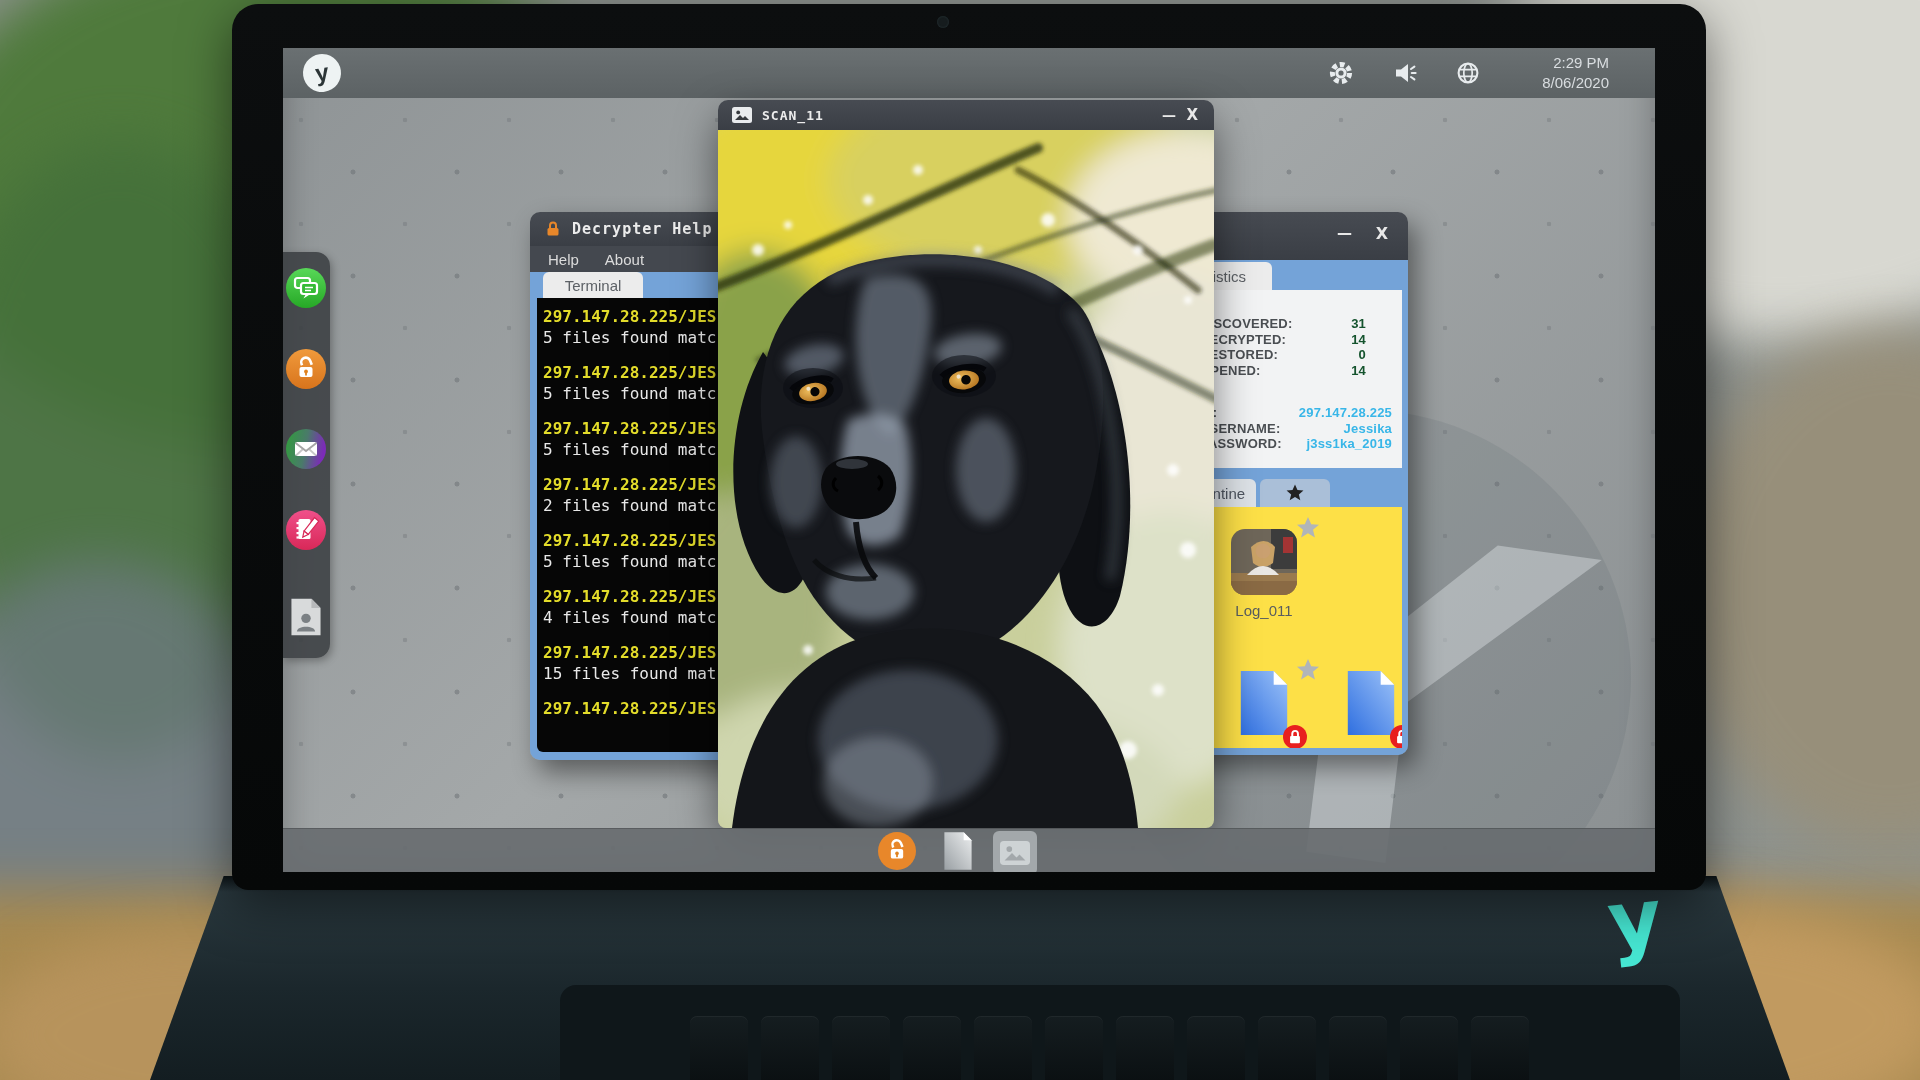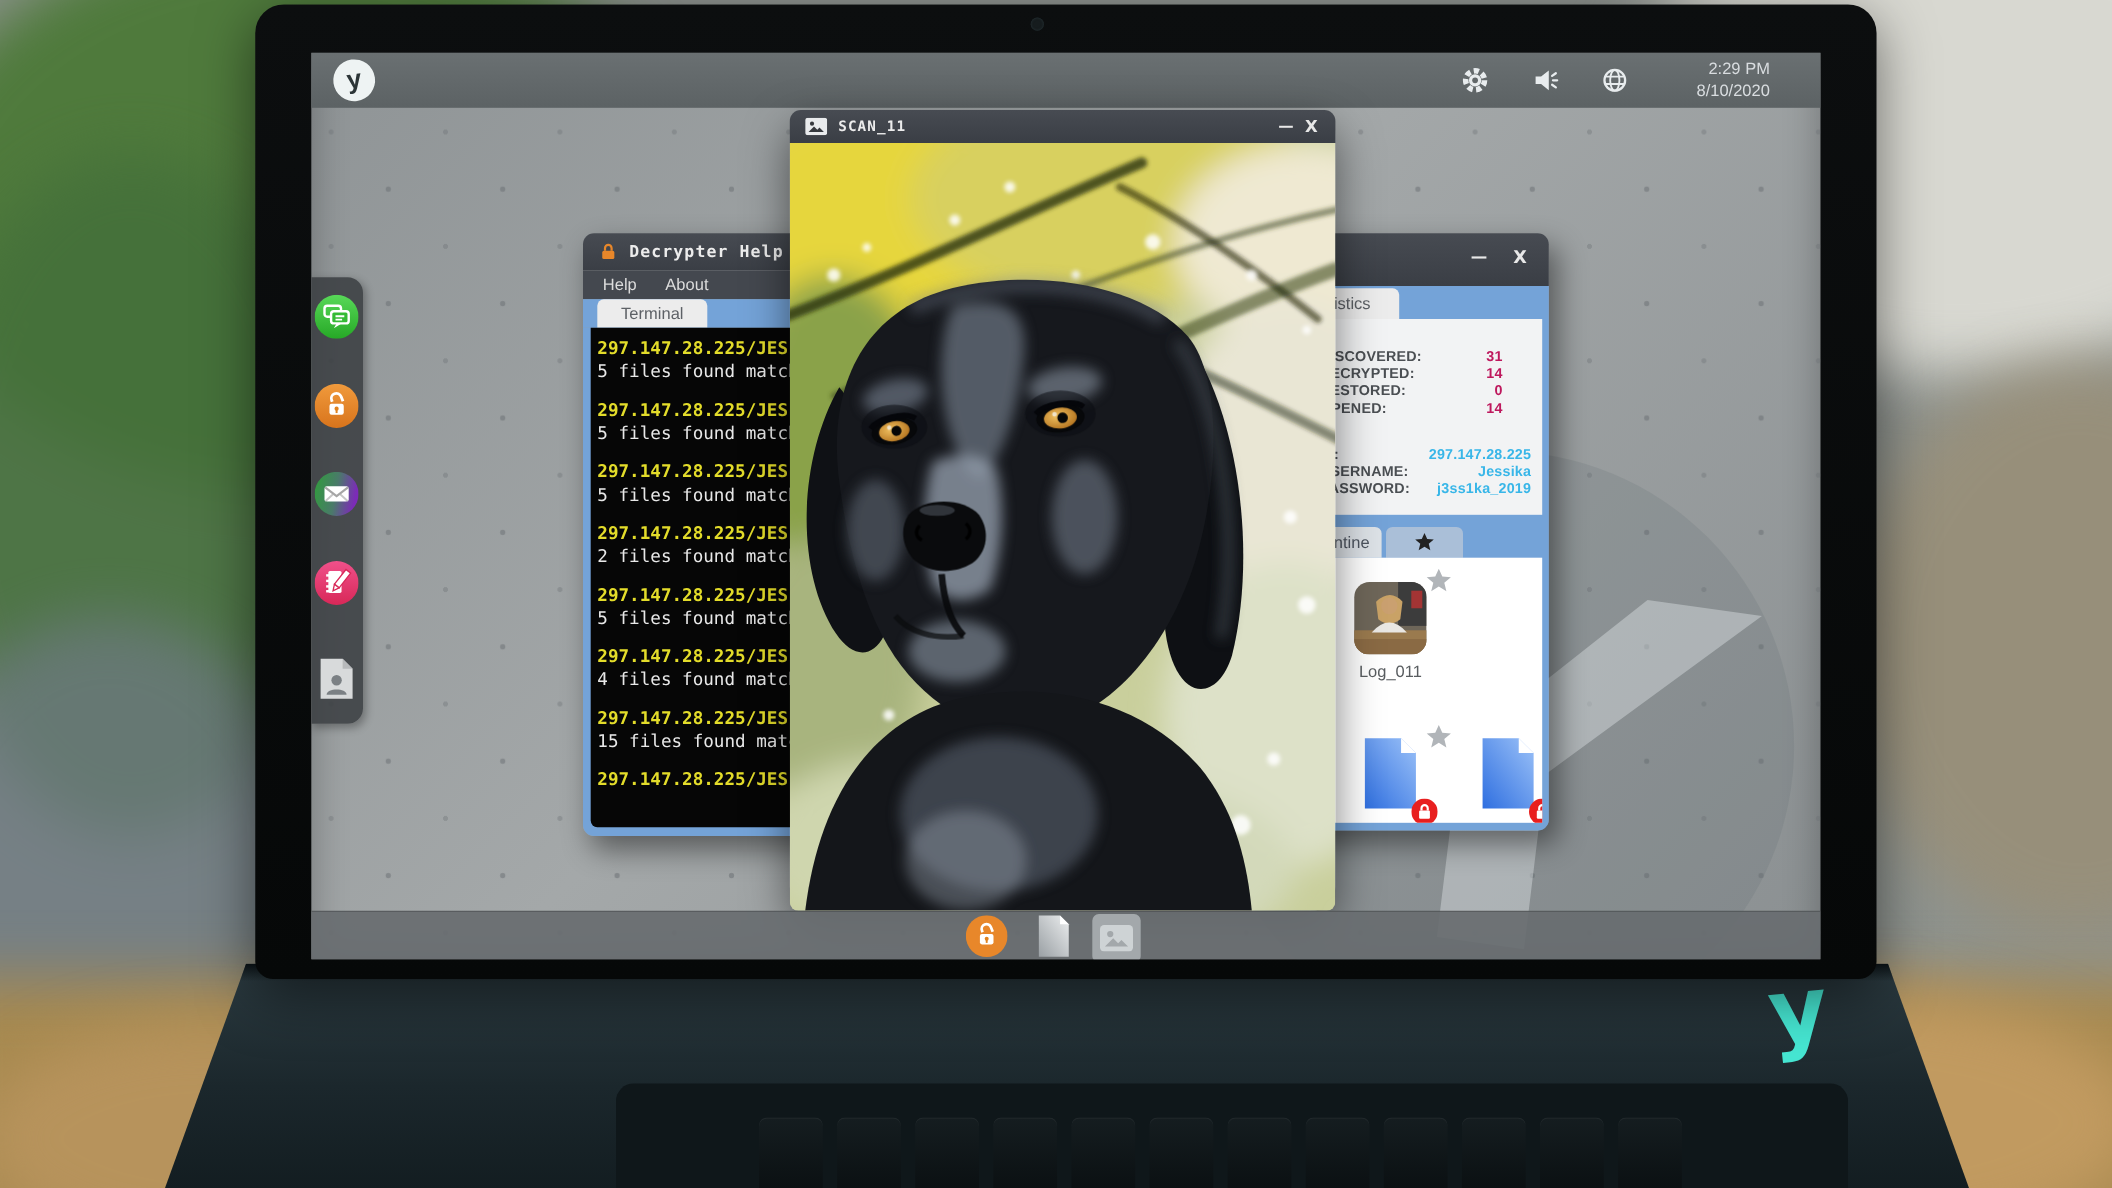--- a/index.html
+++ b/index.html
@@ -76,25 +76,25 @@
 
   
   .win-files{left:869px;top:164px;width:256px;height:543px;z-index:12;}
   .f-title{height:48px;border-radius:10px 10px 0 0;position:relative;}
   .f-body{position:absolute;left:0;top:48px;right:0;bottom:0;background:#74a3d8;
     border-radius:0 0 10px 10px;padding:0 6px 7px 6px;box-sizing:border-box;display:flex;flex-direction:column;}
   .f-tabs{height:30px;position:relative;flex:none;}
   .stats-panel{background:#f2f3f4;height:178px;flex:none;padding:26px 10px 0 42px;box-sizing:border-box;}
   .stat-row{display:flex;justify-content:space-between;font-size:13px;font-weight:bold;
     line-height:15.5px;color:#4b4f53;letter-spacing:.2px;}
-  .stat-val{color:#be185d;margin-right:26px;}
+  .stat-val{color:#14532d;margin-right:26px;}
   .cred-val{color:#38b6e8;}
   .gap28{height:27px;}
   .f-gap{height:9px;flex:none;}
-  .files-panel{background:#ffffff;flex:1;position:relative;overflow:hidden;}
+  .files-panel{background:#fde047;flex:1;position:relative;overflow:hidden;}
   .file-cell{position:absolute;width:110px;text-align:center;}
   .file-label{font-size:15px;line-height:19px;color:#595d60;margin-top:6px;}
   .star{position:absolute;width:26px;height:26px;}
   .lockbadge{position:absolute;width:24px;height:24px;}
   .thumb{position:relative;width:66px;height:66px;border-radius:14px;overflow:hidden;margin:0 auto;}
 
   
   .win-img{left:435px;top:52px;width:496px;height:728px;z-index:20;border-radius:22px;
     box-shadow:0 16px 40px rgba(0,0,0,.5);}
   .img-title{height:30px;border-radius:10px 10px 0 0;}
@@ -165,21 +165,21 @@
         <path d="M20,10 L23.4,7.6 M20.8,14 L24.6,14 M20,18 L23.4,20.4" stroke="#e8ecee" stroke-width="2.1" stroke-linecap="round"></path>
       </svg>
       <svg class="tb-icon" style="left:1171px" viewBox="0 0 28 28">
         <circle cx="14" cy="14" r="9.4" fill="none" stroke="#e8ecee" stroke-width="2.1"></circle>
         <ellipse cx="14" cy="14" rx="4.2" ry="9.4" fill="none" stroke="#e8ecee" stroke-width="1.7"></ellipse>
         <path d="M5,10.6 h18 M5,17.4 h18" stroke="#e8ecee" stroke-width="1.7"></path>
       </svg>
 
       <div class="clock">
         <div>2:29 PM</div>
-        <div>8/10/2020</div>
+        <div>8/06/2020</div>
       </div>
     </div>
 
     <div class="dock">
       <div class="dock-item" style="top:16px">
         <svg viewBox="0 0 40 40">
           <defs>
               <linearGradient id="g1" x1="0" y1="0" x2="0" y2="1">
                 <stop offset="0" stop-color="#58d858"></stop>
                 <stop offset="1" stop-color="#26a826"></stop>

